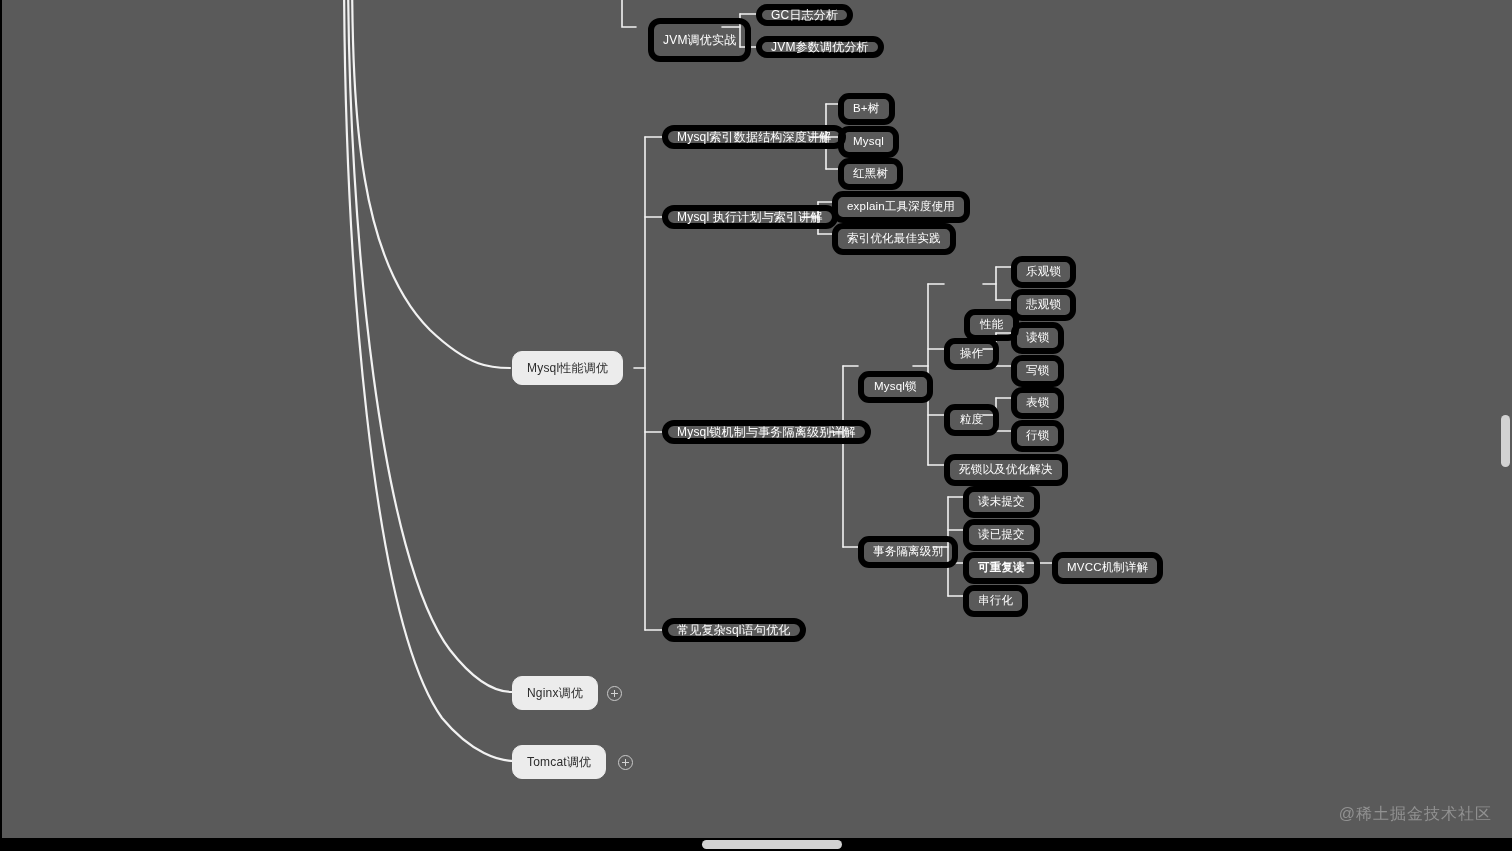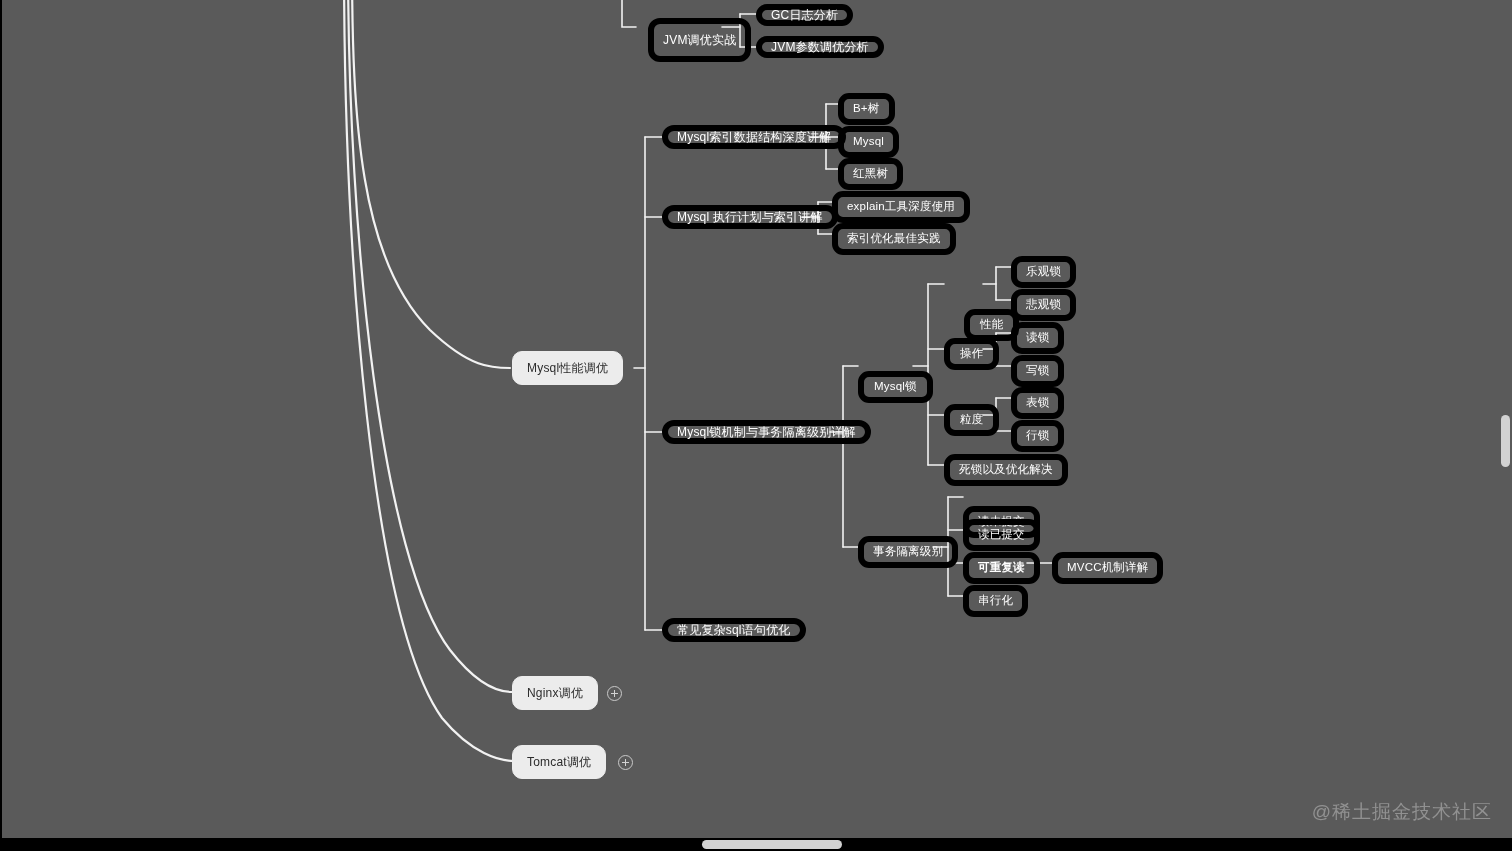--- a/index.html
+++ b/index.html
@@ -64,21 +64,21 @@
     display:flex;align-items:center;justify-content:center;
     user-select:none;
   }
   .expander::before{content:"";position:absolute;width:7px;height:1px;background:#d2d2d2;}
   .expander::after{content:"";position:absolute;width:1px;height:7px;background:#d2d2d2;}
 
   .watermark{
     position:absolute;
     right:20px;bottom:26px;
     color:#9b9b9b;
-    font-size:19px;
+    font-size:16px;
     opacity:.85;
     letter-spacing:1px;
   }
 
   
   .vscroll-track{position:absolute;right:0;top:0;width:14px;height:838px;background:#5a5a5a;}
   .vscroll-thumb{position:absolute;right:2px;top:415px;width:9px;height:52px;background:#d2d2d2;border-radius:5px;}
   .hscroll-track{position:absolute;left:0;bottom:0;height:13px;width:1498px;background:#000000;}
   .hscroll-thumb{position:absolute;left:702px;bottom:2px;width:140px;height:9px;background:#d2d2d2;border-radius:5px;}
   .corner{position:absolute;right:0;bottom:0;width:14px;height:13px;background:#000;}
@@ -190,21 +190,21 @@
 
   <div class="node small" style="left:1011px;top:256px;padding:0 9px;">乐观锁</div>
   <div class="node small" style="left:1011px;top:289px;padding:0 9px;">悲观锁</div>
 
   <div class="node small" style="left:1011px;top:322px;padding:0 9px;">读锁</div>
   <div class="node small" style="left:1011px;top:355px;padding:0 9px;">写锁</div>
 
   <div class="node small" style="left:1011px;top:387px;padding:0 9px;">表锁</div>
   <div class="node small" style="left:1011px;top:420px;padding:4px 9px;">行锁</div>
 
-  <div class="node small" style="left:963px;top:486px;padding:0 9px;margin-top:20px;">读未提交</div>
+  <div class="node small" style="left:963px;top:486px;padding:0 9px;">读未提交</div>
   <div class="node small" style="left:963px;top:519px;padding:0 9px;">读已提交</div>
   <div class="node small" style="left:963px;top:552px;padding:0 9px;font-weight:bold;">可重复读</div>
   <div class="node small" style="left:963px;top:585px;padding:0 9px;">串行化</div>
 
   <div class="node small" style="left:1052px;top:552px;padding:0 9px;">MVCC机制详解</div>
 
   <div class="watermark">@稀土掘金技术社区</div>
 </div>
 
 <div class="edge-left"></div>

